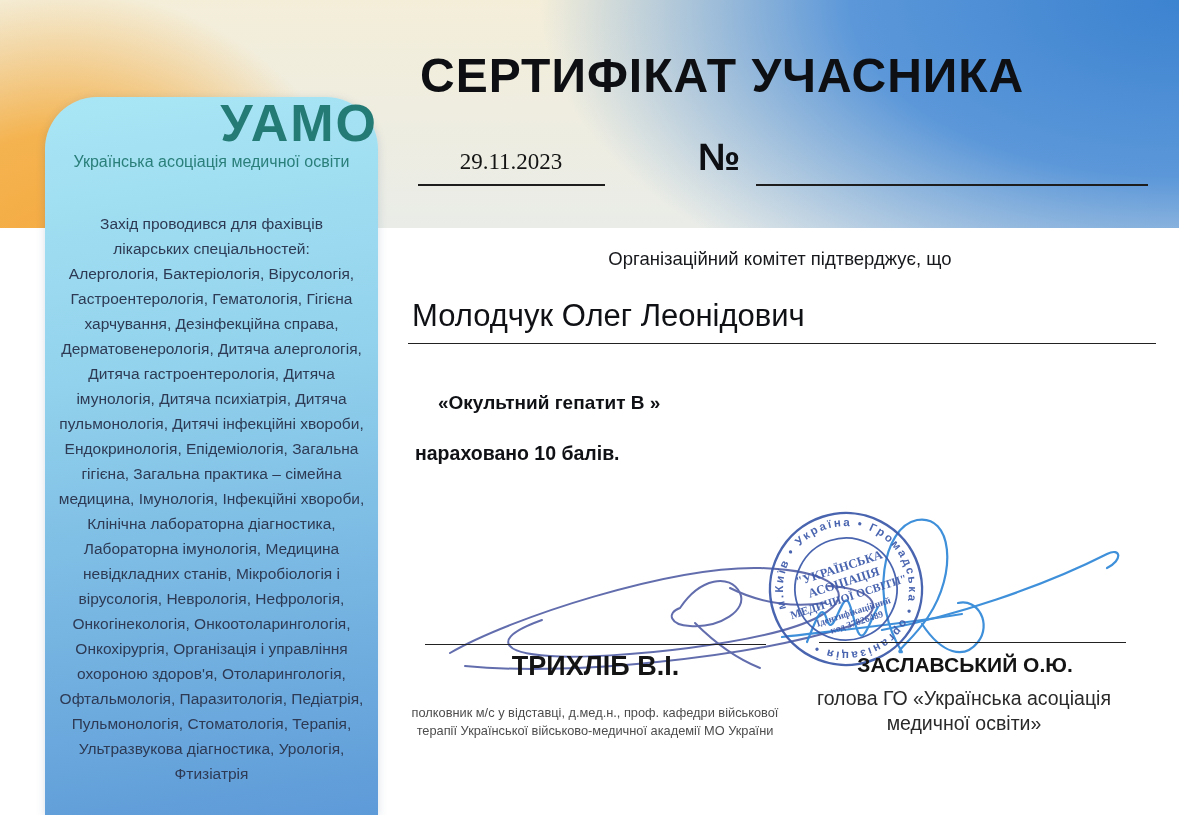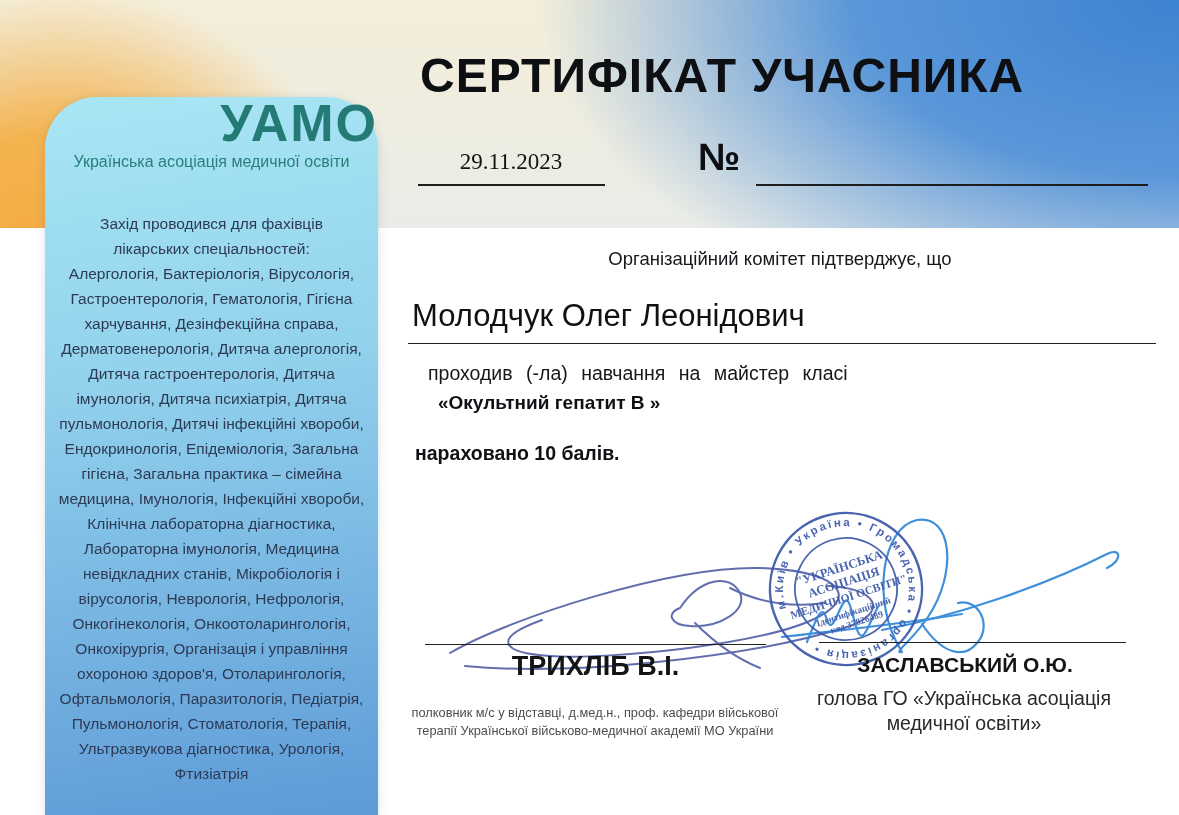--- a/index.html
+++ b/index.html
@@ -72,21 +72,20 @@
   </div>
 
   <div class="title">СЕРТИФІКАТ УЧАСНИКА</div>
   <div class="date">29.11.2023</div>
   <div class="date-line"></div>
   <div class="num-label">№</div>
   <div class="num-line"></div>
 
   <div class="confirm">Організаційний комітет підтверджує, що</div>
   <div class="name-block">Молодчук Олег Леонідович</div>
-  <div class="training">проходив (-ла) навчання на майстер класі</div>
   <div class="course">«Окультний гепатит В »</div>
   <div class="criteria">
     <span class="points">нараховано 10 балів.</span>
   </div>
 
   <svg class="sig-svg-left" width="470" height="125" viewBox="0 0 470 125" fill="none">
     <g stroke="#47549f" stroke-width="2" fill="none" stroke-linecap="round">
       <path d="M20,105 C80,70 240,18 330,20 C400,22 432,45 390,68 C340,96 180,112 120,108 C70,105 62,90 112,72"></path>
       <path d="M35,118 C140,128 320,110 420,78 C458,64 448,40 398,38"></path>
       <path d="M250,60 C270,30 300,25 310,45 C318,62 290,80 260,78 C240,77 236,65 250,60"></path>

